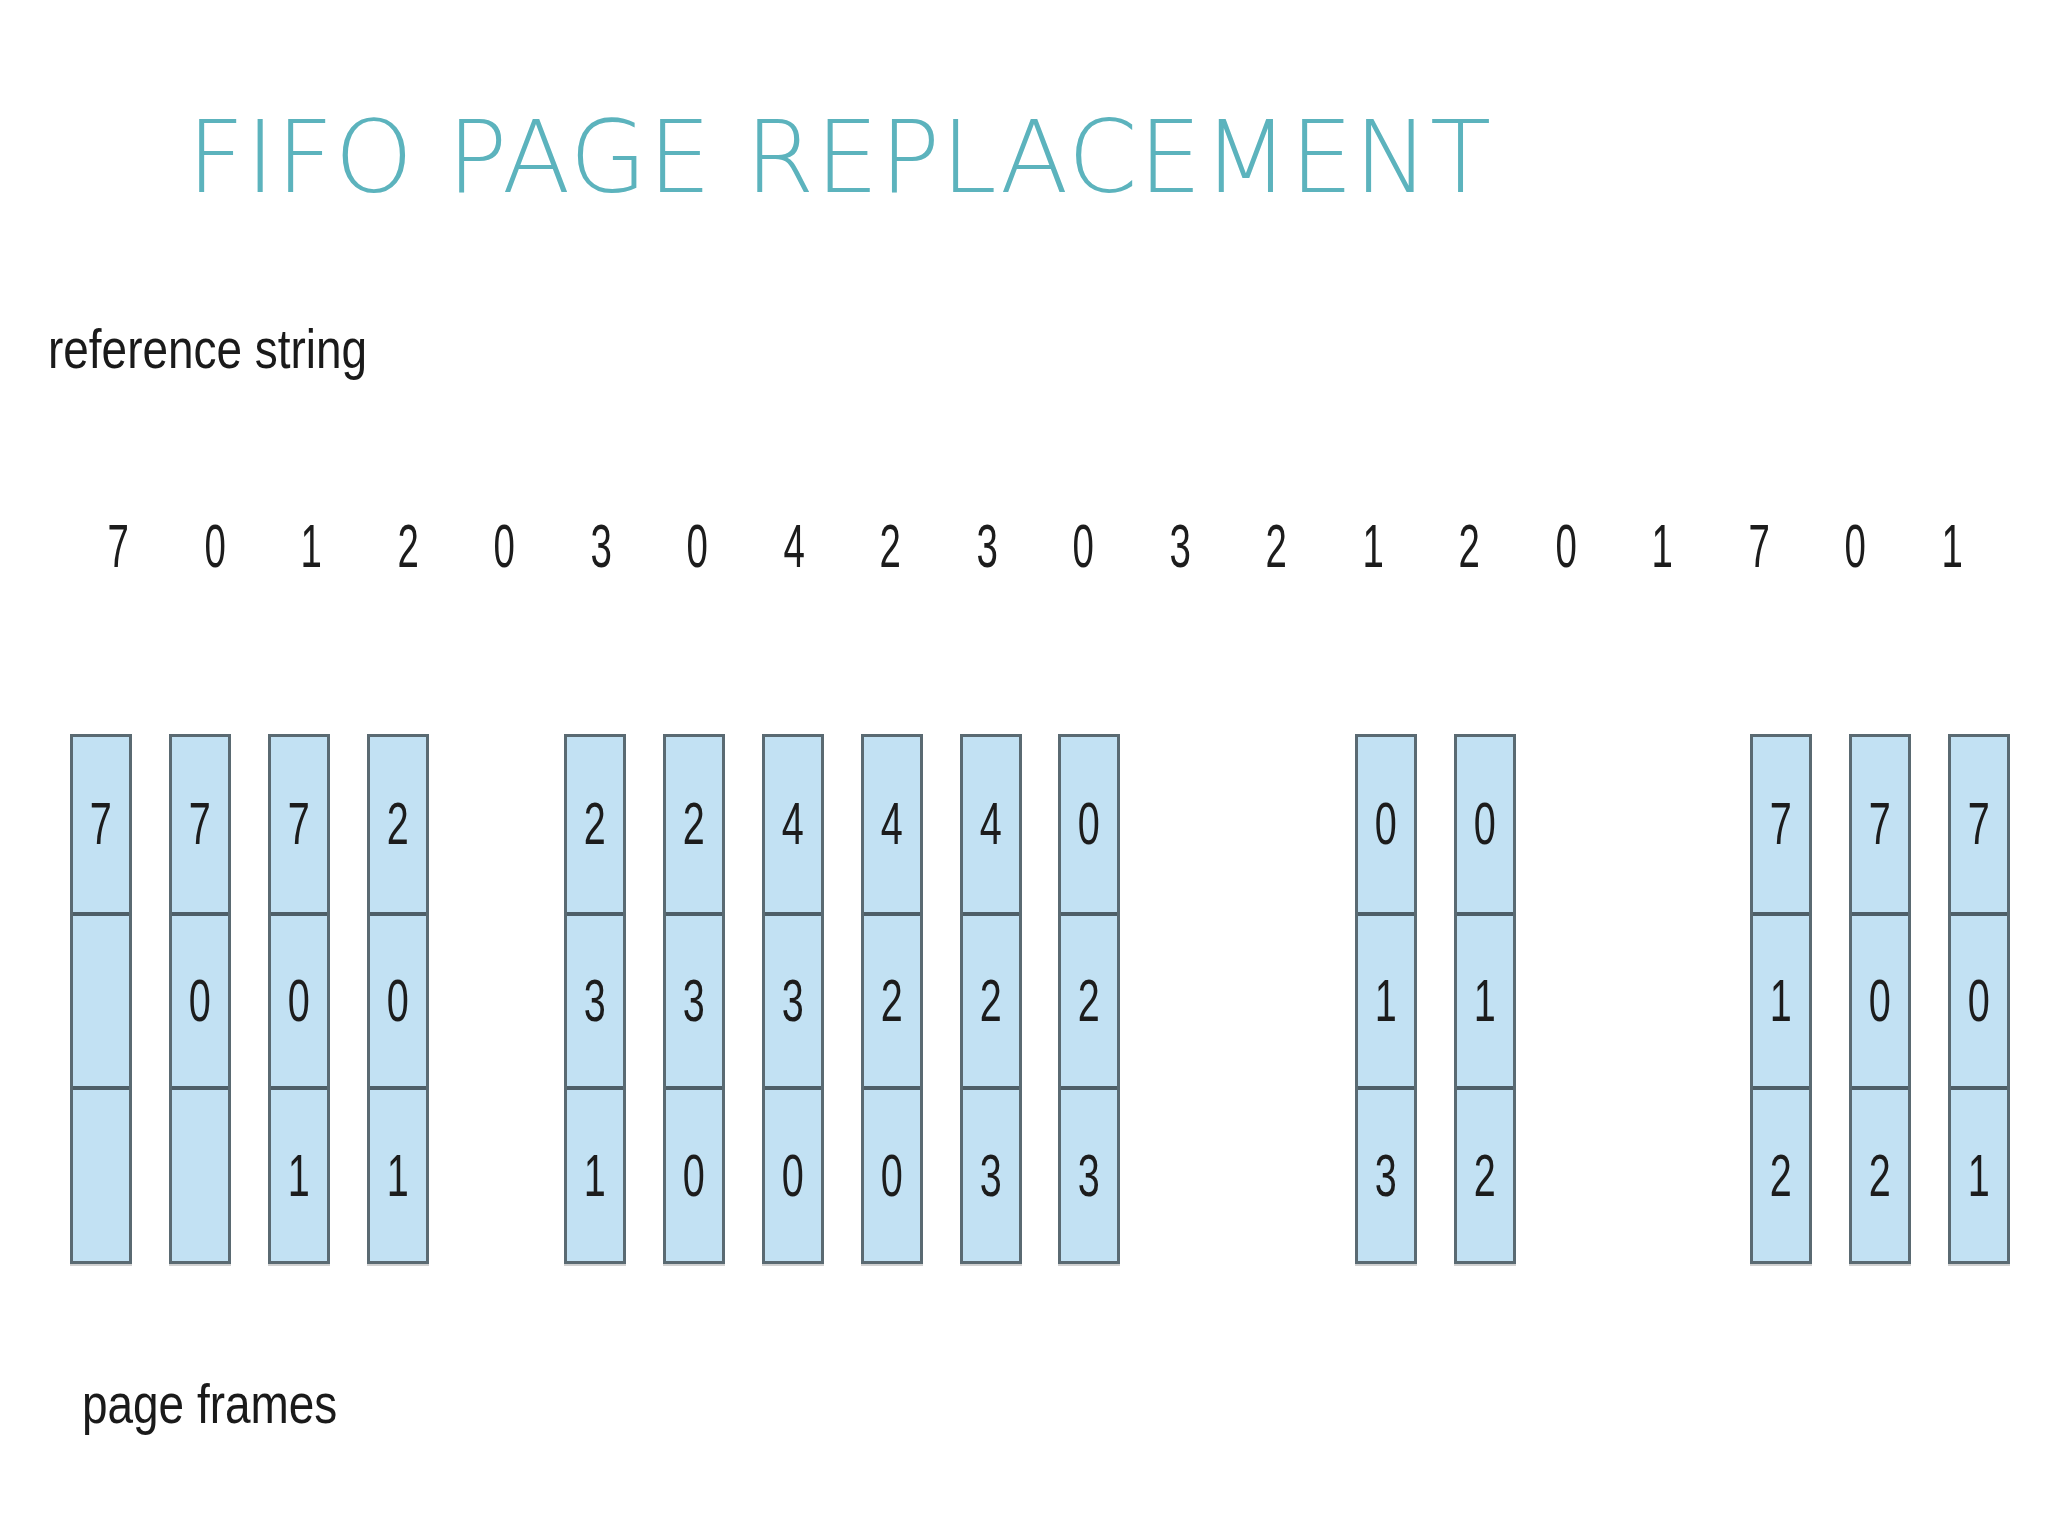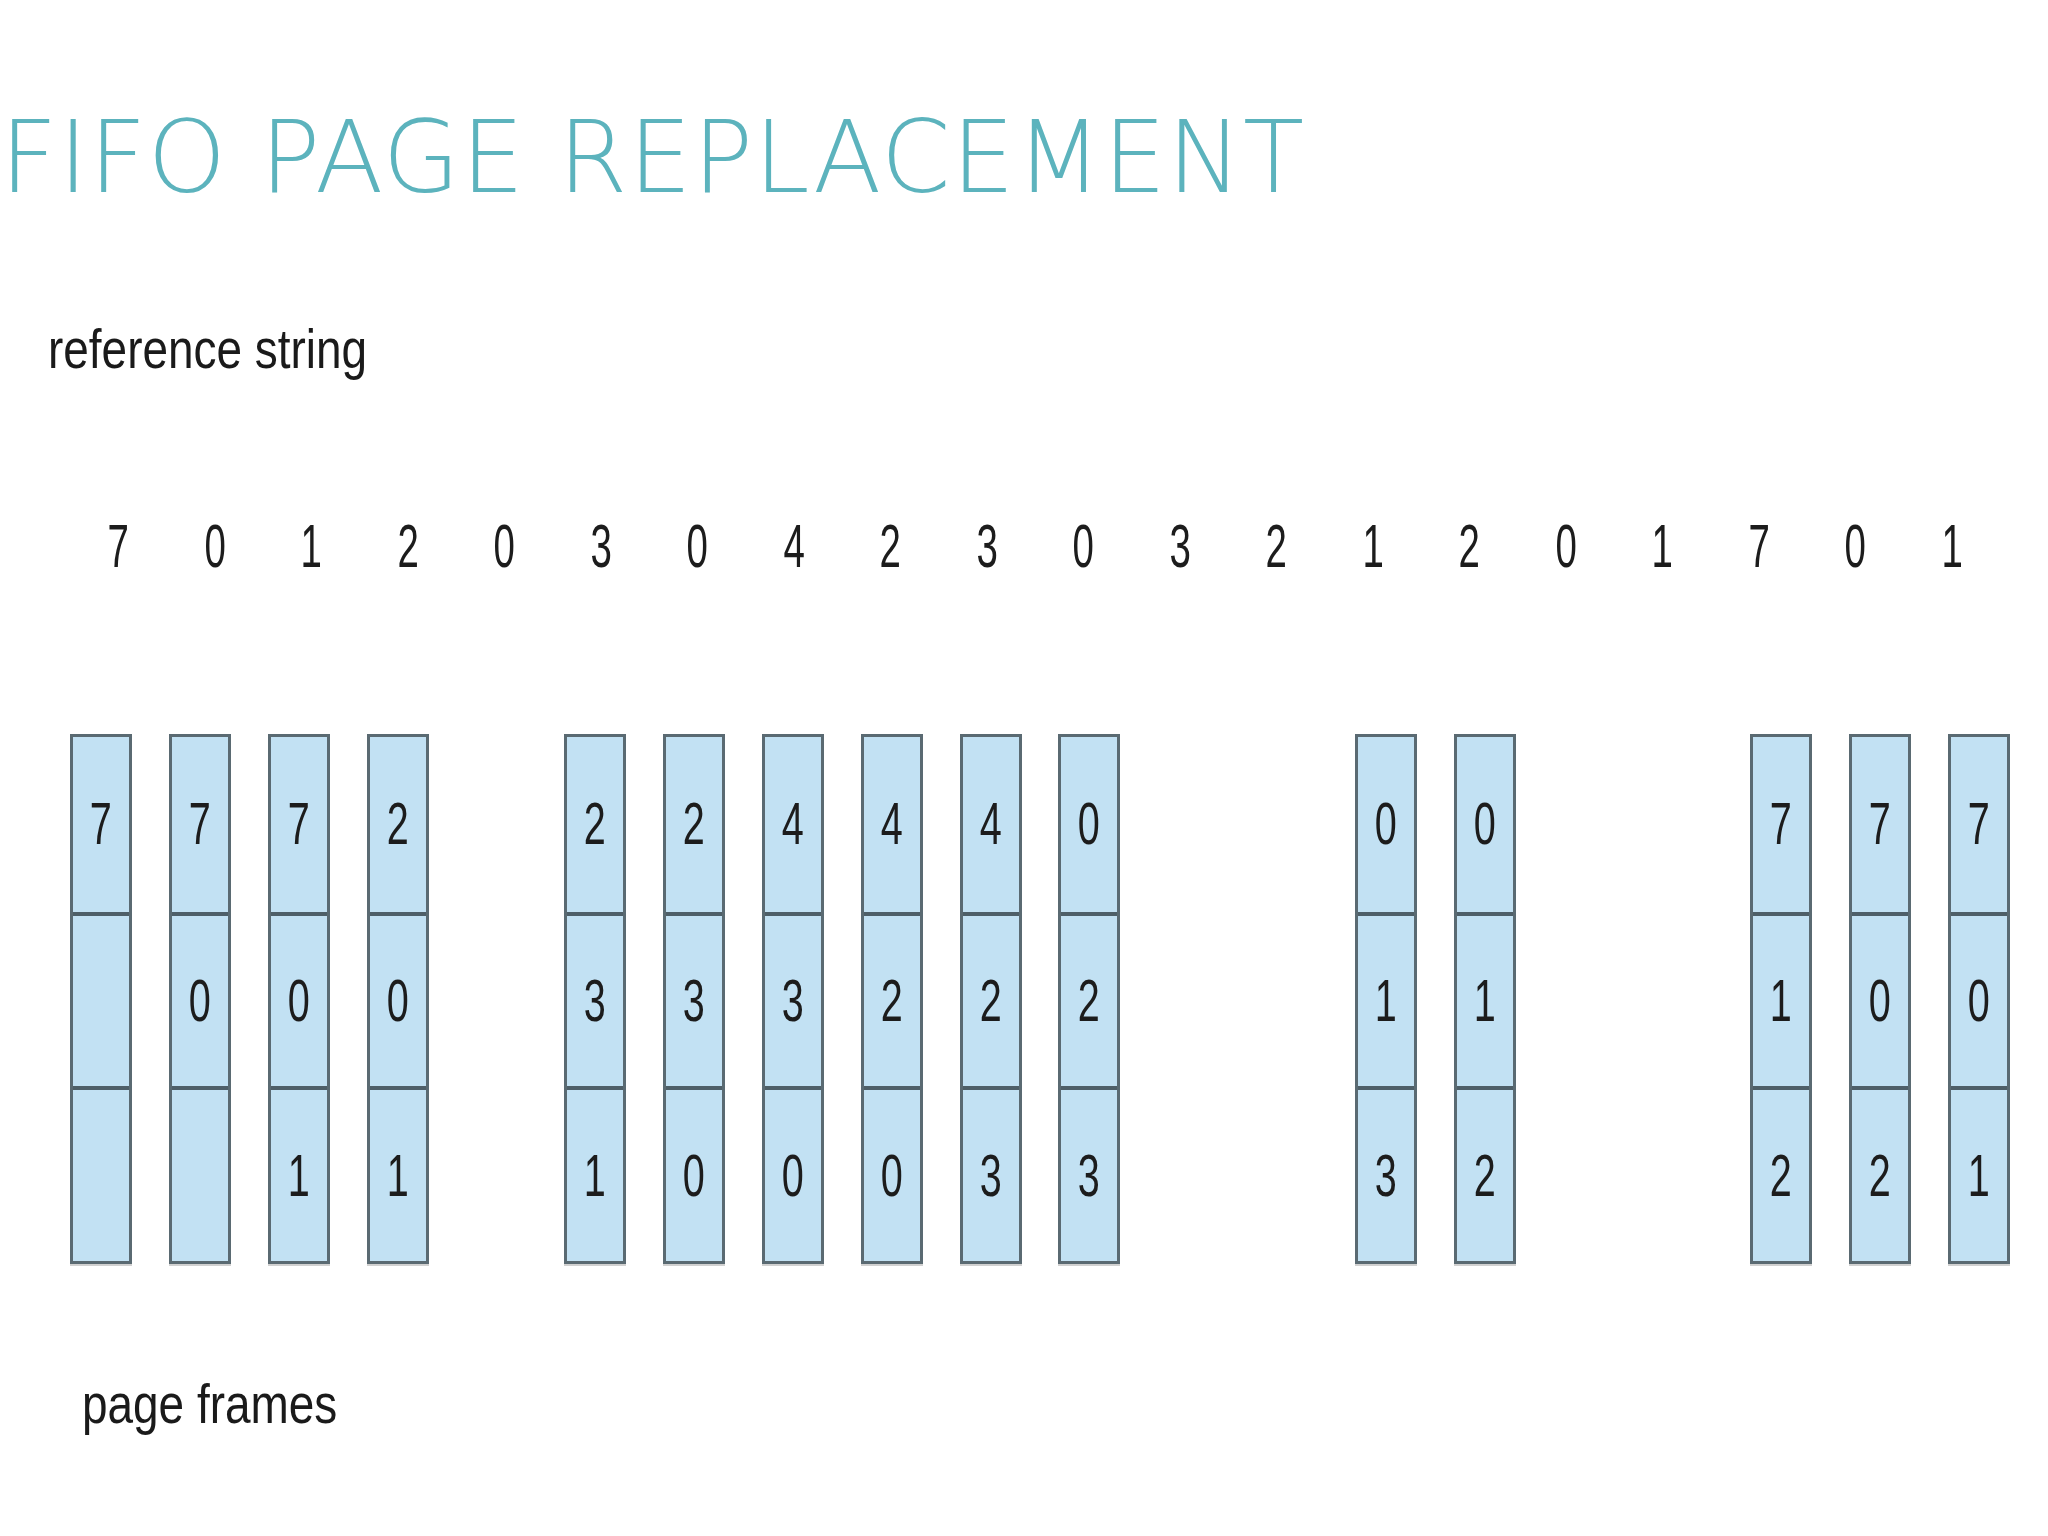--- a/index.html
+++ b/index.html
@@ -14,21 +14,21 @@
     overflow: hidden;
     font-family: "Liberation Sans", sans-serif;
   }
 
   
   #slide-title {
     position: absolute;
     left: 0;
     top: 108px;
     width: 1679px;
-    text-align: left;
+    text-align: center;
     font-family: "DejaVu Sans", sans-serif;
     font-size: 100px;
     font-weight: 300;
     letter-spacing: 1px;
     color: #5cb3bd;
     line-height: 1.0;
     white-space: nowrap;
   }
 
   

